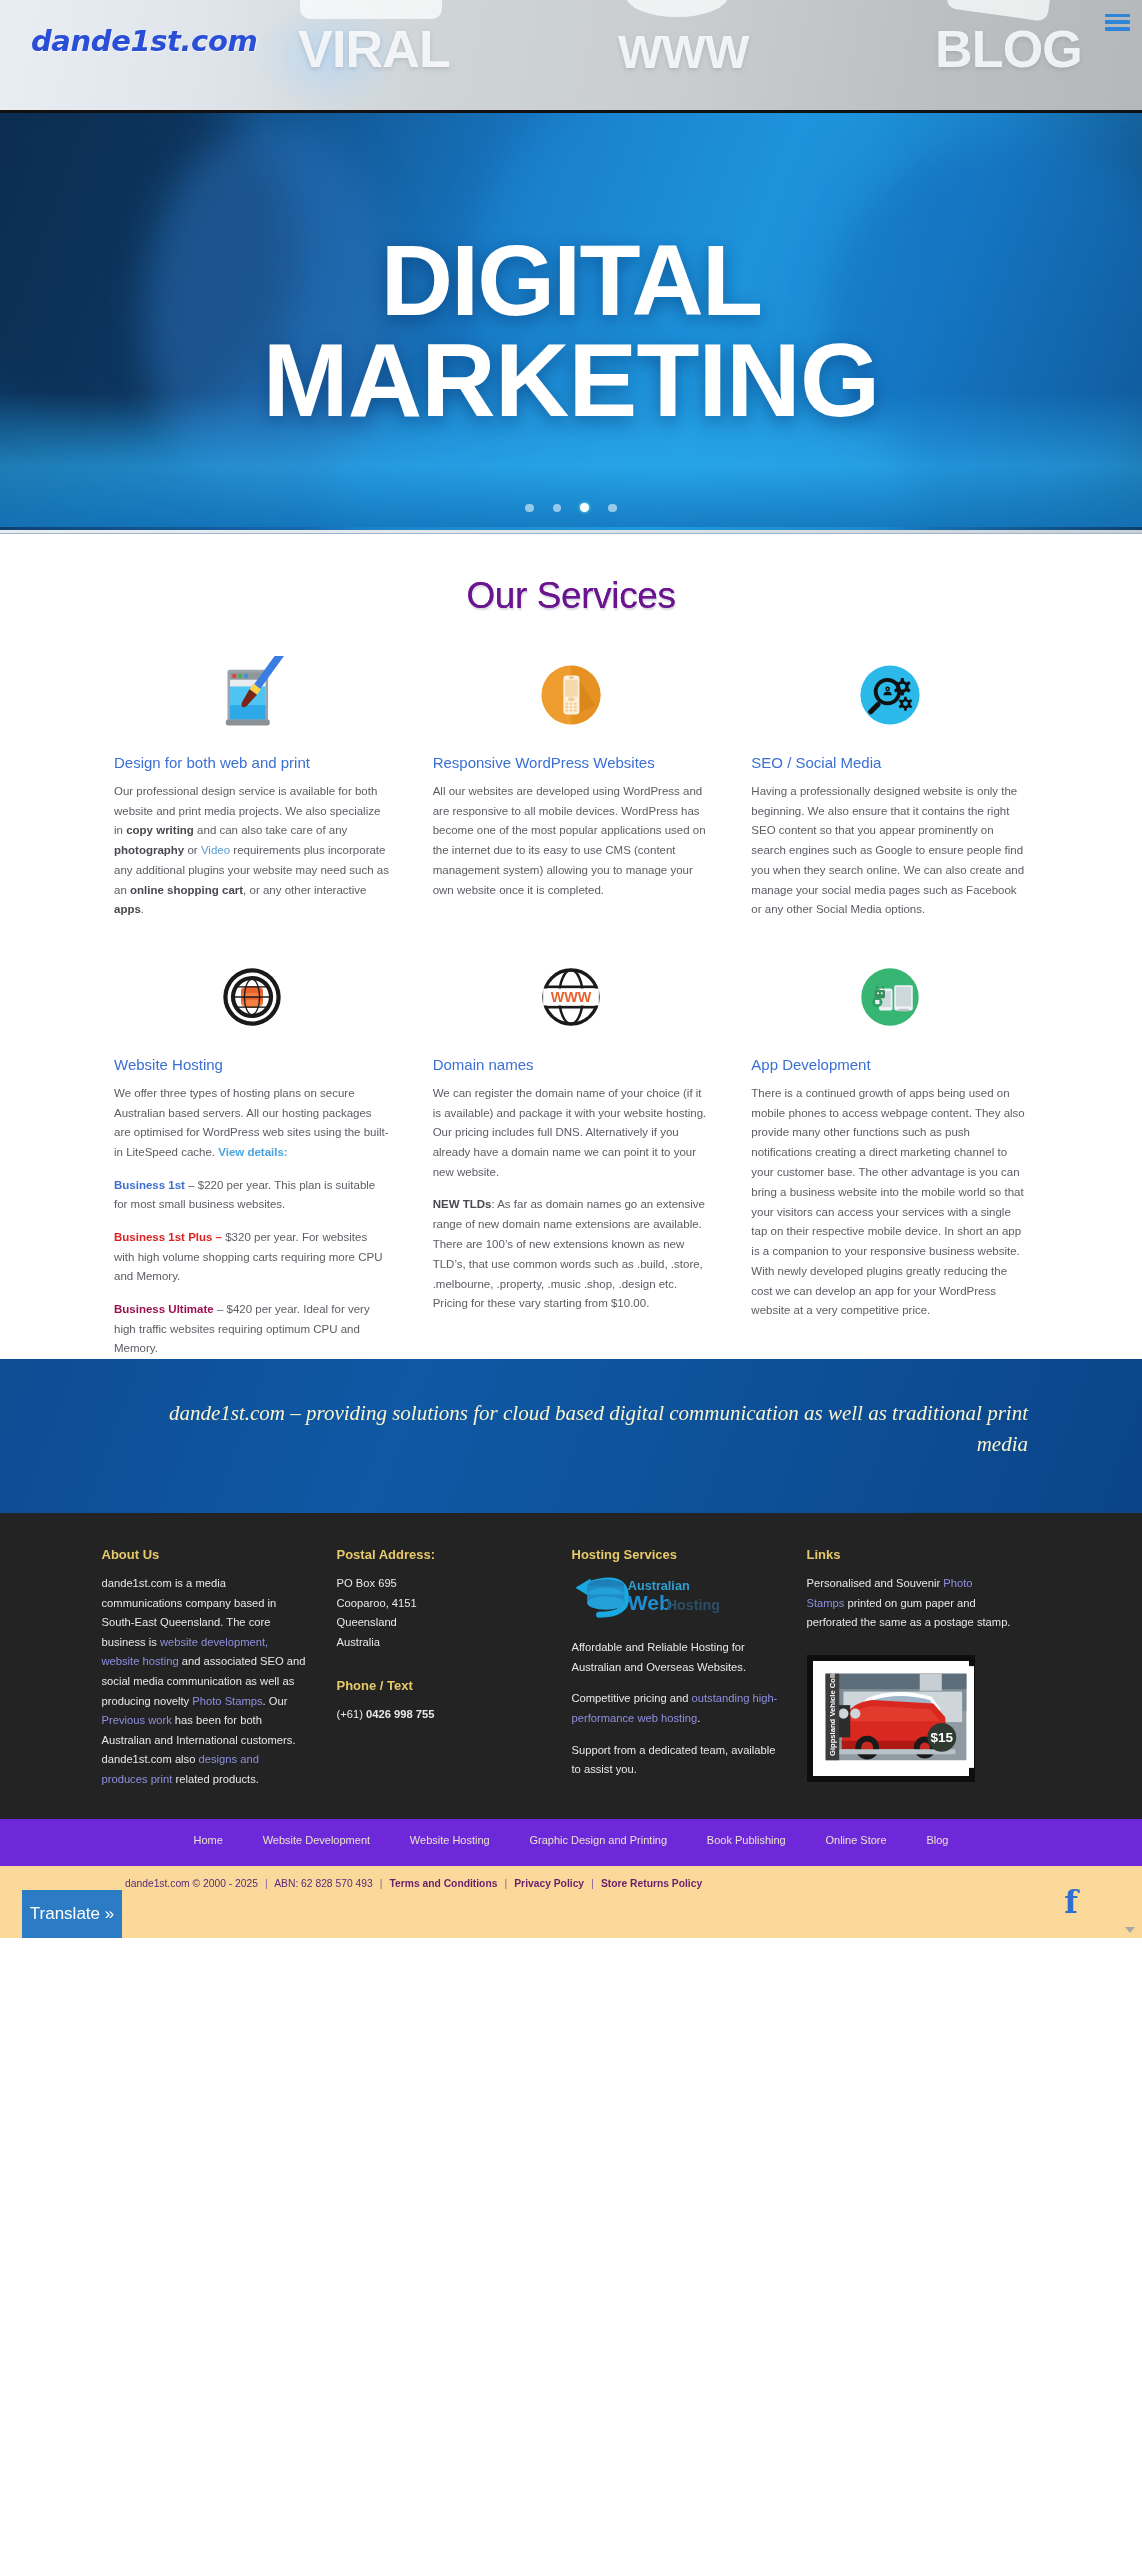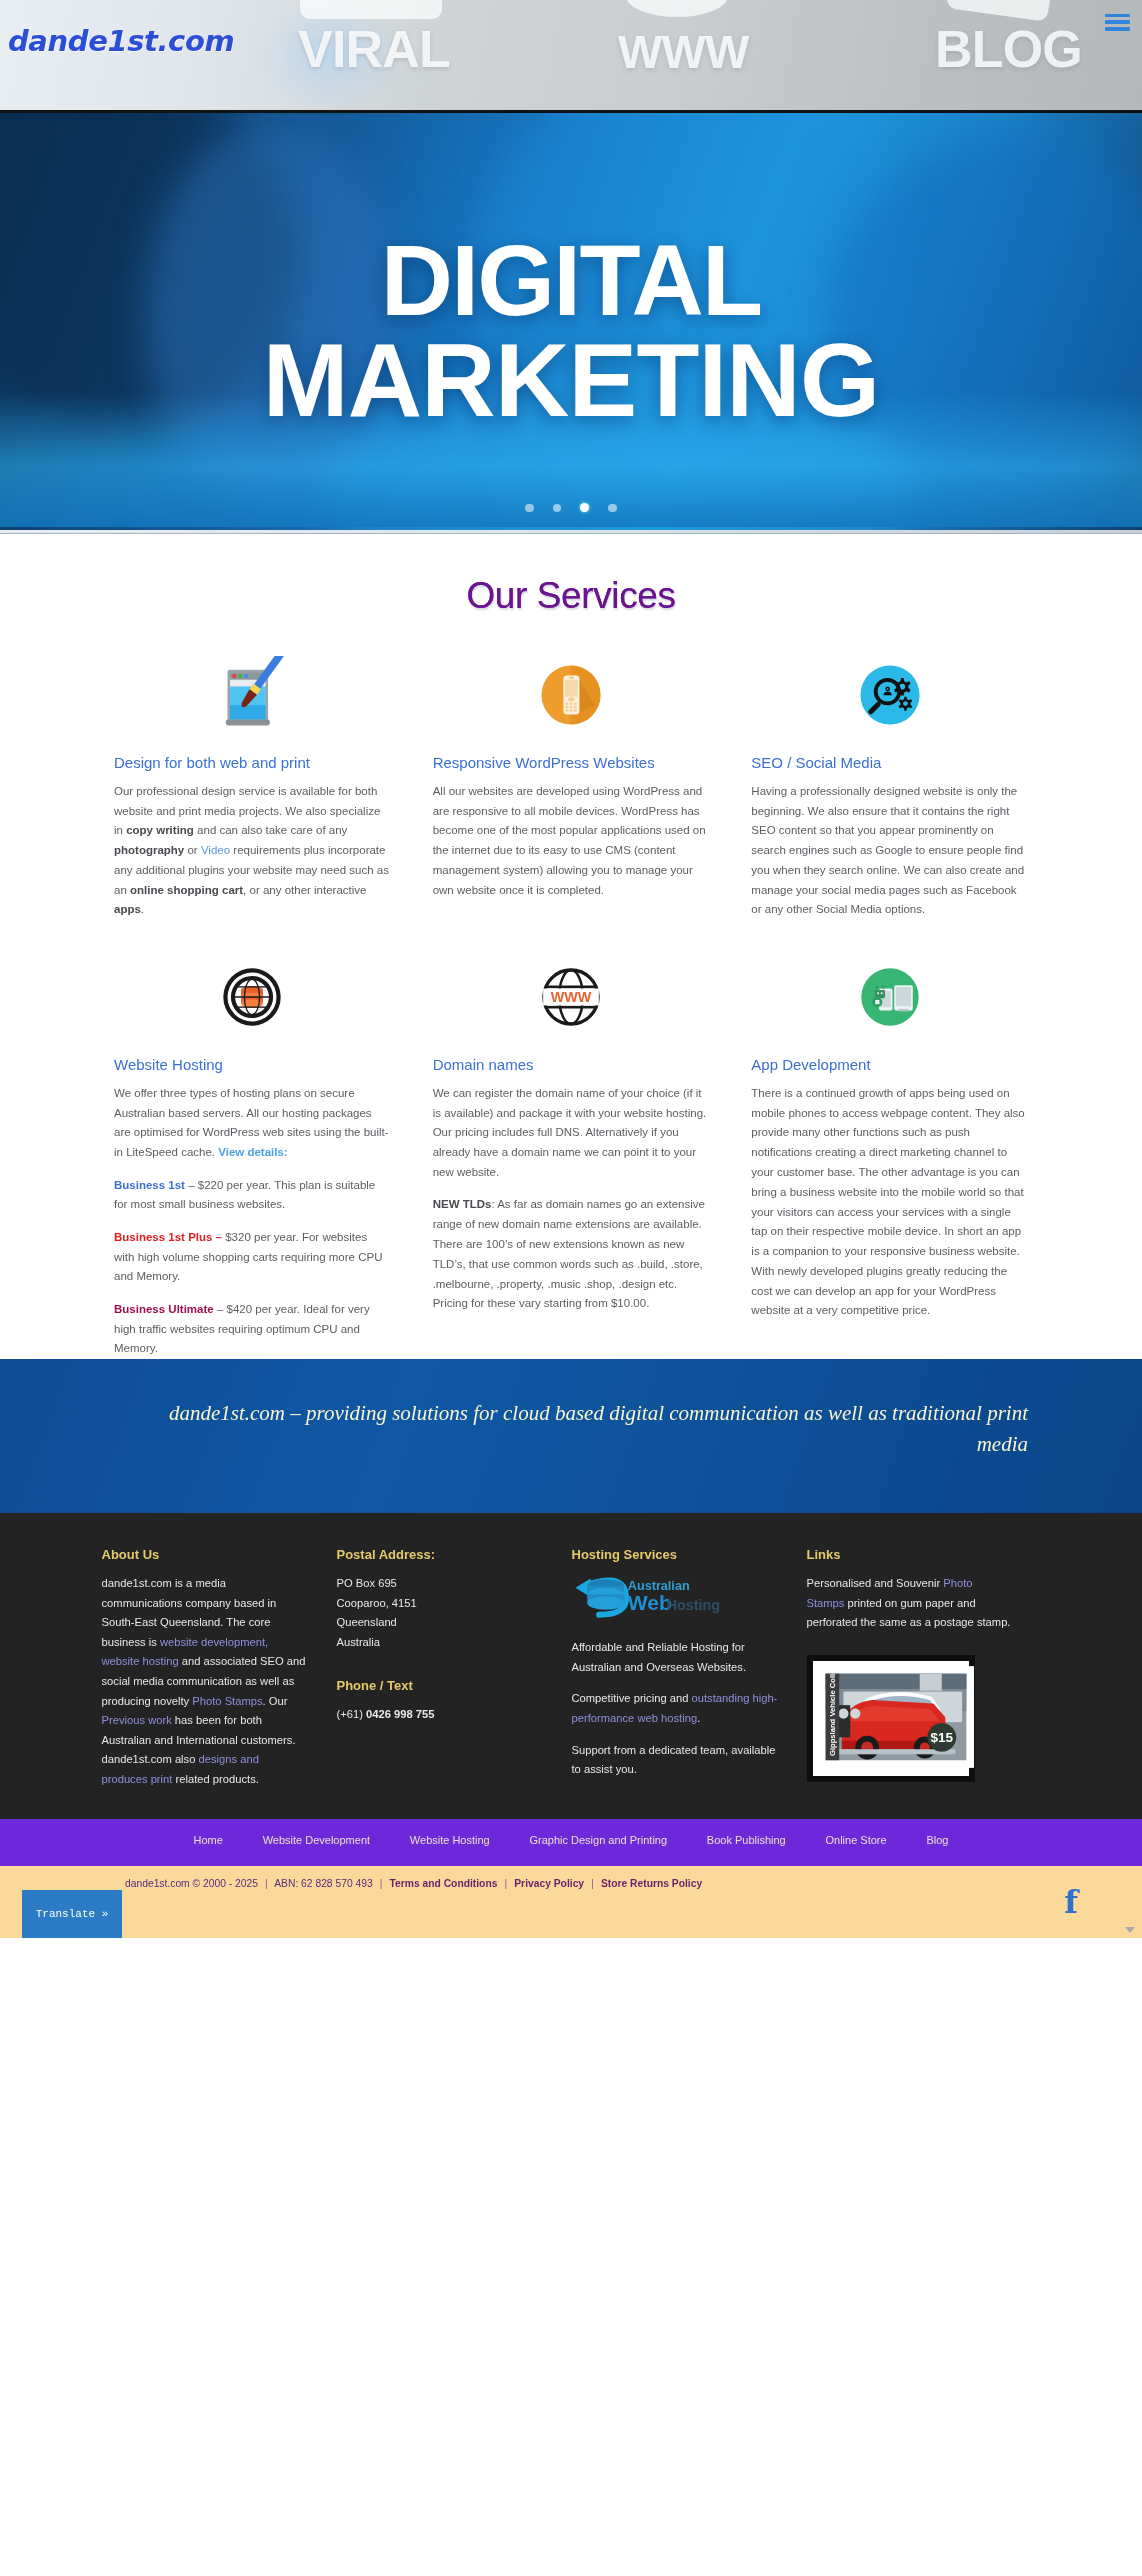--- a/index.html
+++ b/index.html
@@ -39,21 +39,21 @@
   }
   .hdr-bubble.b1 { left: 300px; top: -22px; width: 142px; height: 41px; }
   .hdr-bubble.b2 { left: 626px; top: -25.4px; width: 102px; height: 42px; border-radius: 50%; }
   .hdr-bubble.b3 { left: 948px; top: -24px; width: 102px; height: 39px; transform: rotate(8deg); }
   .hdr-glow {
     position: absolute; left: 254px; top: 0; width: 152px; height: 113px;
     background: radial-gradient(ellipse at center, rgba(186,214,240,0.85) 0%, rgba(186,214,240,0) 70%);
   }
   .hdr-logo {
     position: absolute;
-    left: 8px; top: 24px;
+    left: 31px; top: 24px;
     font-family: "DejaVu Sans", sans-serif;
     font-size: 29px;
     font-style: italic;
     font-weight: 600;
     color: #2b4ed6;
     text-shadow: 0.8px 0.8px 0 rgba(255,255,255,0.7);
     letter-spacing: -0.4px;
   }
   .hdr-menu-btn {
     position: absolute;
@@ -295,24 +295,23 @@
     white-space: nowrap;
   }
   .cr-text a { color: #6b1f6b; font-weight: bold; text-decoration: none; cursor: pointer; }
   .cr-sep { color: #8a5ca0; margin: 0 4.2px; }
   .translate-widget {
     position: absolute;
     left: 22px; top: 24px;
     width: 100px; height: 48px;
     background: #2b7cc4;
     color: #ffffff;
-    font-size: 11px;
+    font-size: 17px;
     display: flex; align-items: center; justify-content: center;
     cursor: pointer;
-    font-family: Liberation Mono, monospace;
   }
   .fb-icon {
     position: absolute;
     right: 64px; top: 20.3px;
     color: #2f6fd0;
     font-size: 32px;
     font-family: "DejaVu Serif", serif;
     font-weight: bold;
     cursor: pointer;
     line-height: 1;

